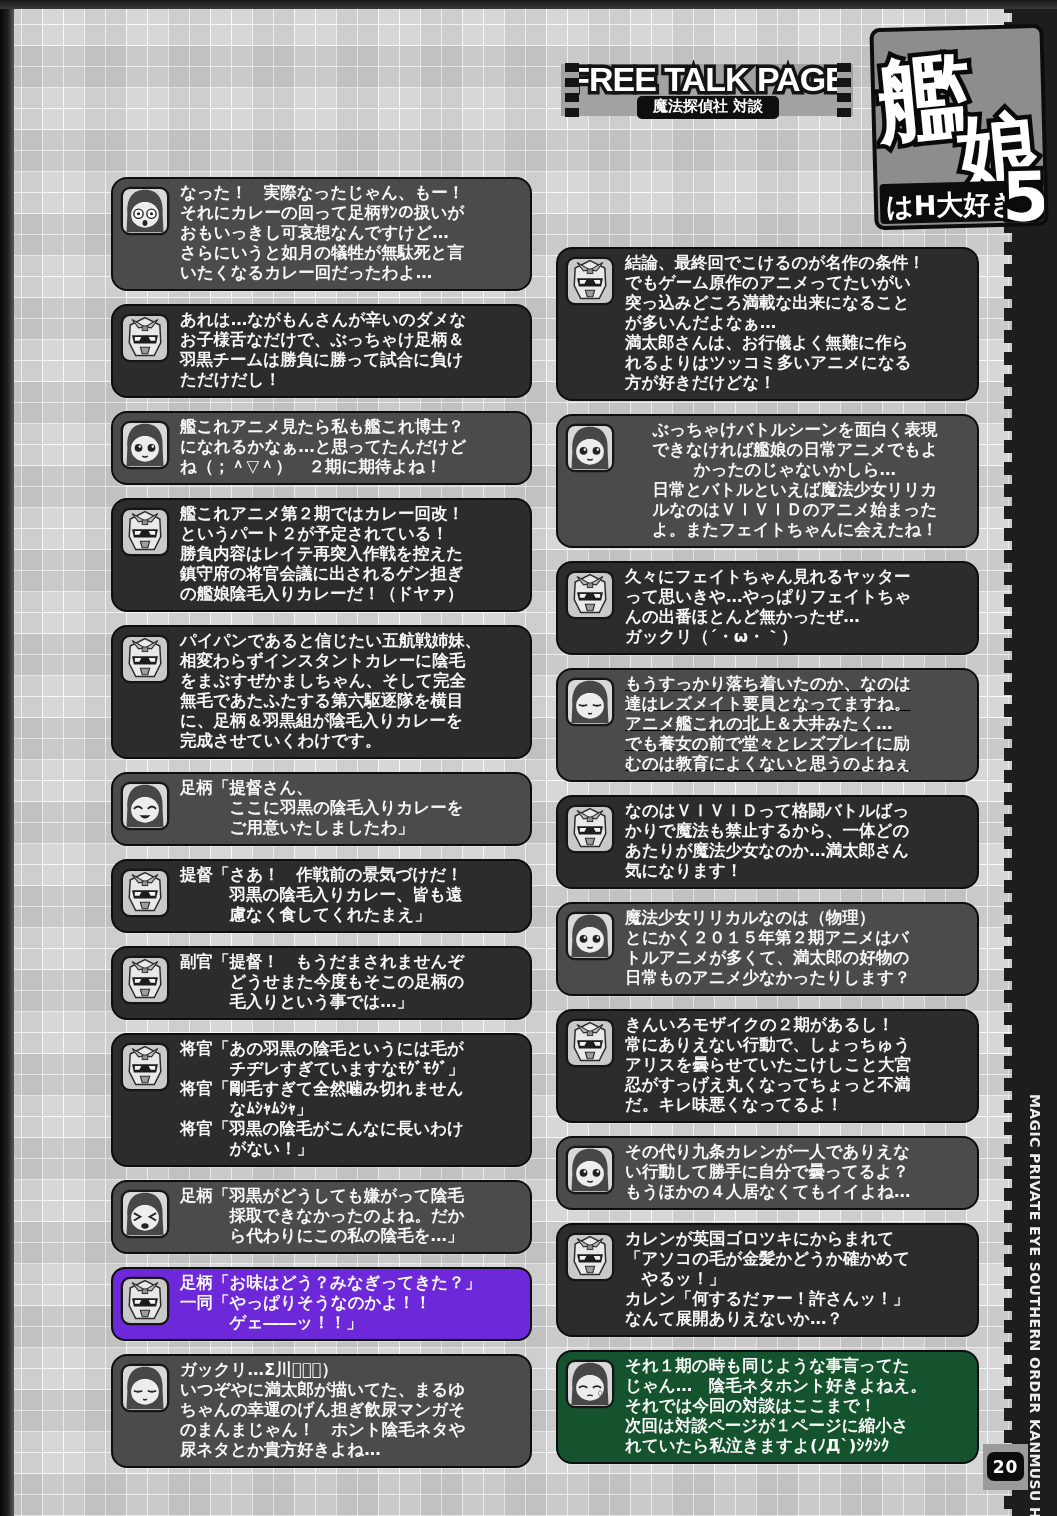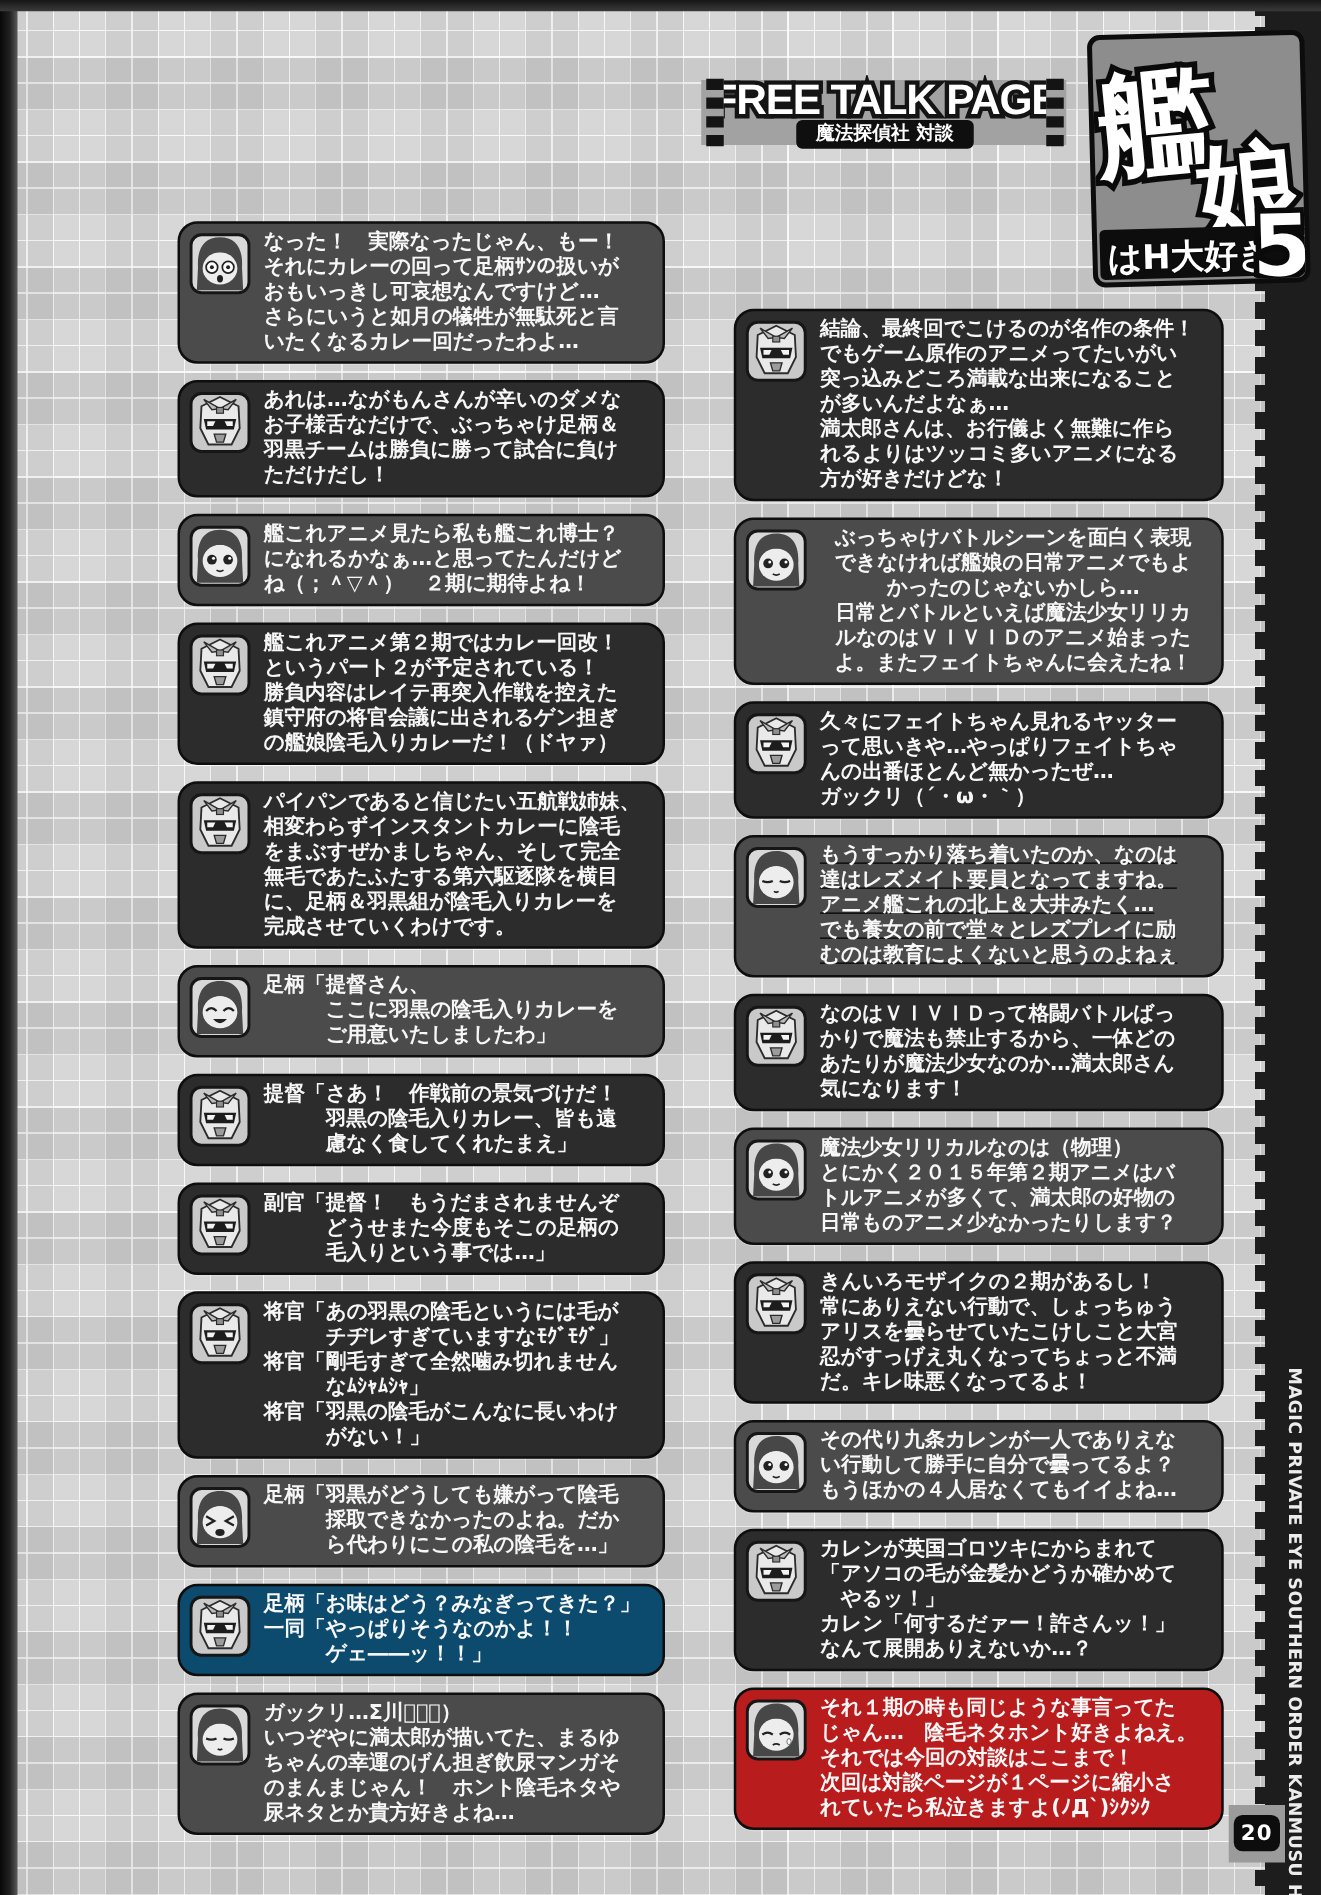--- a/index.html
+++ b/index.html
@@ -45,21 +45,21 @@
   .pagenum-wrap{position:absolute;left:983px;top:1444px;width:45px;height:46px;background:#9b9b9b;z-index:3;}
   .pagenum{position:absolute;left:4px;top:8px;width:37px;height:29px;background:#0d0d0d;border-radius:7px;
     color:#fff;font-weight:bold;font-size:17px;display:flex;align-items:center;justify-content:center;
     letter-spacing:1px;}
   
   .col{position:absolute;display:flex;flex-direction:column;gap:13px;z-index:1;}
   .col-left{left:111px;top:177px;width:421px;}
   .col-right{left:556px;top:247px;width:423px;}
   .bubble{position:relative;border:2px solid #0e0e0e;border-radius:16px;
     padding:4px 12px 6px 67px;box-sizing:border-box;min-height:66px;
-    box-shadow:0 1px 0 rgba(255,255,255,0.25);margin-left:31px;}
+    box-shadow:0 1px 0 rgba(255,255,255,0.25);}
   .bubble.girl{background:#4b4b4b;}
   .bubble.robot{background:#2c2c2c;}
   .bubble .avatar{position:absolute;left:7px;top:7px;width:50px;height:50px;}
   .bubble .avatar svg{width:50px;height:50px;display:block;}
   .bubble .txt{color:#f7f7f7;font-weight:bold;font-size:16.5px;line-height:20px;
     white-space:pre-line;letter-spacing:0;}
 </style>
 </head>
 <body>
 
@@ -286,21 +286,21 @@
             <path d="M12 27 C13 14 19 10 27 10 C35 10 41 14 42 27 C38 19 34 17 27 17 C20 17 16 19 12 27 Z" fill="#474747"></path>
             <path d="M15 26 L22 30 L15 34" stroke="#222" stroke-width="2" fill="none"></path>
             <path d="M39 26 L32 30 L39 34" stroke="#222" stroke-width="2" fill="none"></path>
             <ellipse cx="27" cy="40" rx="4" ry="3" fill="#222"></ellipse>
           </svg>
         </span>
     <div class="txt">足柄「羽黒がどうしても嫌がって陰毛
 　　　採取できなかったのよね。だか
 　　　ら代わりにこの私の陰毛を…」</div>
   </div>
-      <div class="bubble robot" style="background: #0c4a6e;">
+      <div class="bubble robot" style="background: #6d28d9; border-radius: 14px;">
     <span class="avatar">
           <svg viewBox="0 0 54 54" xmlns="http://www.w3.org/2000/svg">
             <rect x="2" y="2" width="50" height="50" rx="9" fill="#c9c9c9" stroke="#161616" stroke-width="2.5"></rect>
             <path d="M27 5 L43 13 L44 32 L37 46 L17 46 L10 32 L11 13 Z" fill="#e9e9e9" stroke="#2c2c2c" stroke-width="1.6"></path>
             <path d="M27 15 L13 7 L20 16 Z" fill="#bdbdbd" stroke="#2c2c2c" stroke-width="1.2"></path>
             <path d="M27 15 L41 7 L34 16 Z" fill="#bdbdbd" stroke="#2c2c2c" stroke-width="1.2"></path>
             <rect x="24" y="14" width="6" height="5" fill="#8f8f8f" stroke="#2c2c2c" stroke-width="1"></rect>
             <path d="M13 24 L41 24 L39 33 L15 33 Z" fill="#1d1d1d"></path>
             <path d="M16 26 L23 26 L21 30 L16 30 Z" fill="#f4f4f4"></path>
             <path d="M38 26 L31 26 L33 30 L38 30 Z" fill="#f4f4f4"></path>
@@ -500,21 +500,21 @@
             <path d="M38 26 L31 26 L33 30 L38 30 Z" fill="#f4f4f4"></path>
             <path d="M22 37 L32 37 L30 44 L24 44 Z" fill="#9c9c9c" stroke="#2c2c2c" stroke-width="1.2"></path>
           </svg>
         </span>
     <div class="txt">カレンが英国ゴロツキにからまれて
 「アソコの毛が金髪かどうか確かめて
 　やるッ！」
 カレン「何するだァー！許さんッ！」
 なんて展開ありえないか…？</div>
   </div>
-      <div class="bubble girl" style="background: #b91c1c;">
+      <div class="bubble girl" style="background: #14532d;">
     <span class="avatar">
           <svg viewBox="0 0 54 54" xmlns="http://www.w3.org/2000/svg">
             <rect x="2" y="2" width="50" height="50" rx="9" fill="#d8d8d8" stroke="#161616" stroke-width="2.5"></rect>
             <path d="M27 4 C13 4 7 14 8 30 L7 50 L47 50 L46 30 C47 14 41 4 27 4 Z" fill="#474747"></path>
             <ellipse cx="27" cy="31" rx="15" ry="14" fill="#ededed"></ellipse>
             <path d="M12 27 C13 14 19 10 27 10 C35 10 41 14 42 27 C38 19 34 17 27 17 C20 17 16 19 12 27 Z" fill="#474747"></path>
             <path d="M15 31 Q19.5 27.5 24 31" stroke="#222" stroke-width="2" fill="none"></path>
             <path d="M30 31 Q34.5 27.5 39 31" stroke="#222" stroke-width="2" fill="none"></path>
             <path d="M24 40 Q27 38 30 40" stroke="#222" stroke-width="1.5" fill="none"></path>
             <ellipse cx="38" cy="37" rx="1.8" ry="2.6" fill="#fafafa" stroke="#666" stroke-width="0.8"></ellipse>

